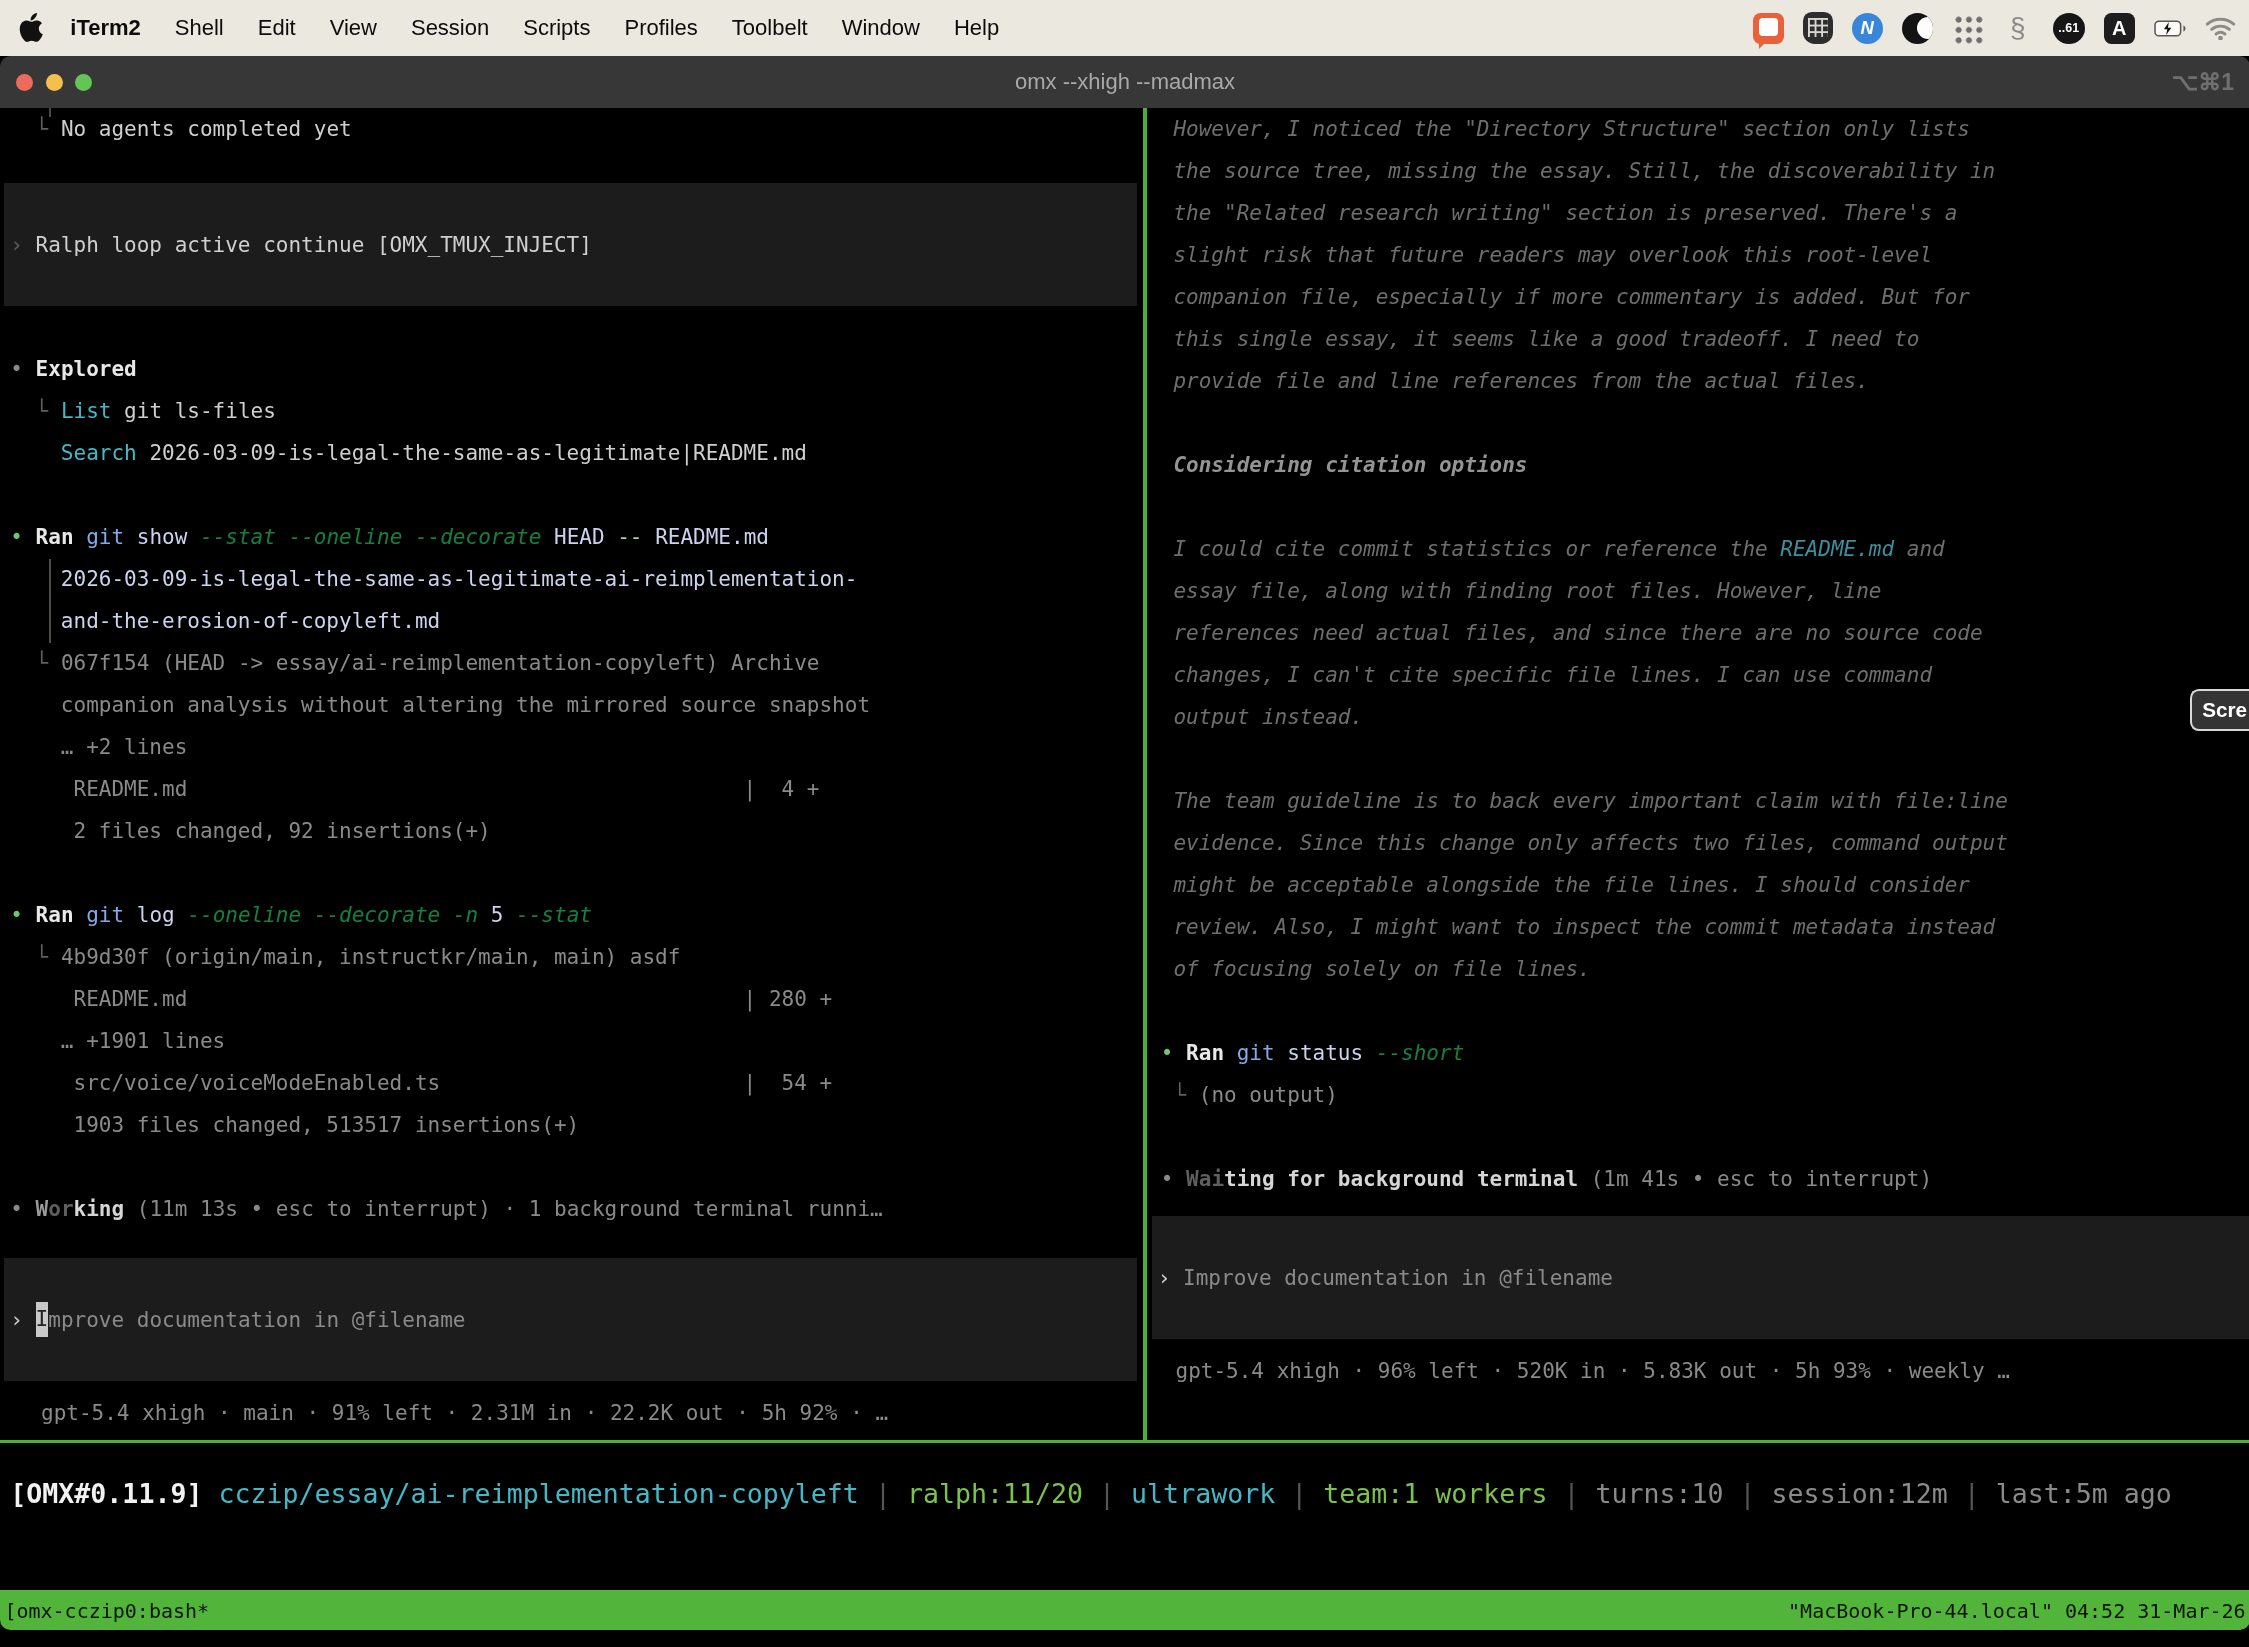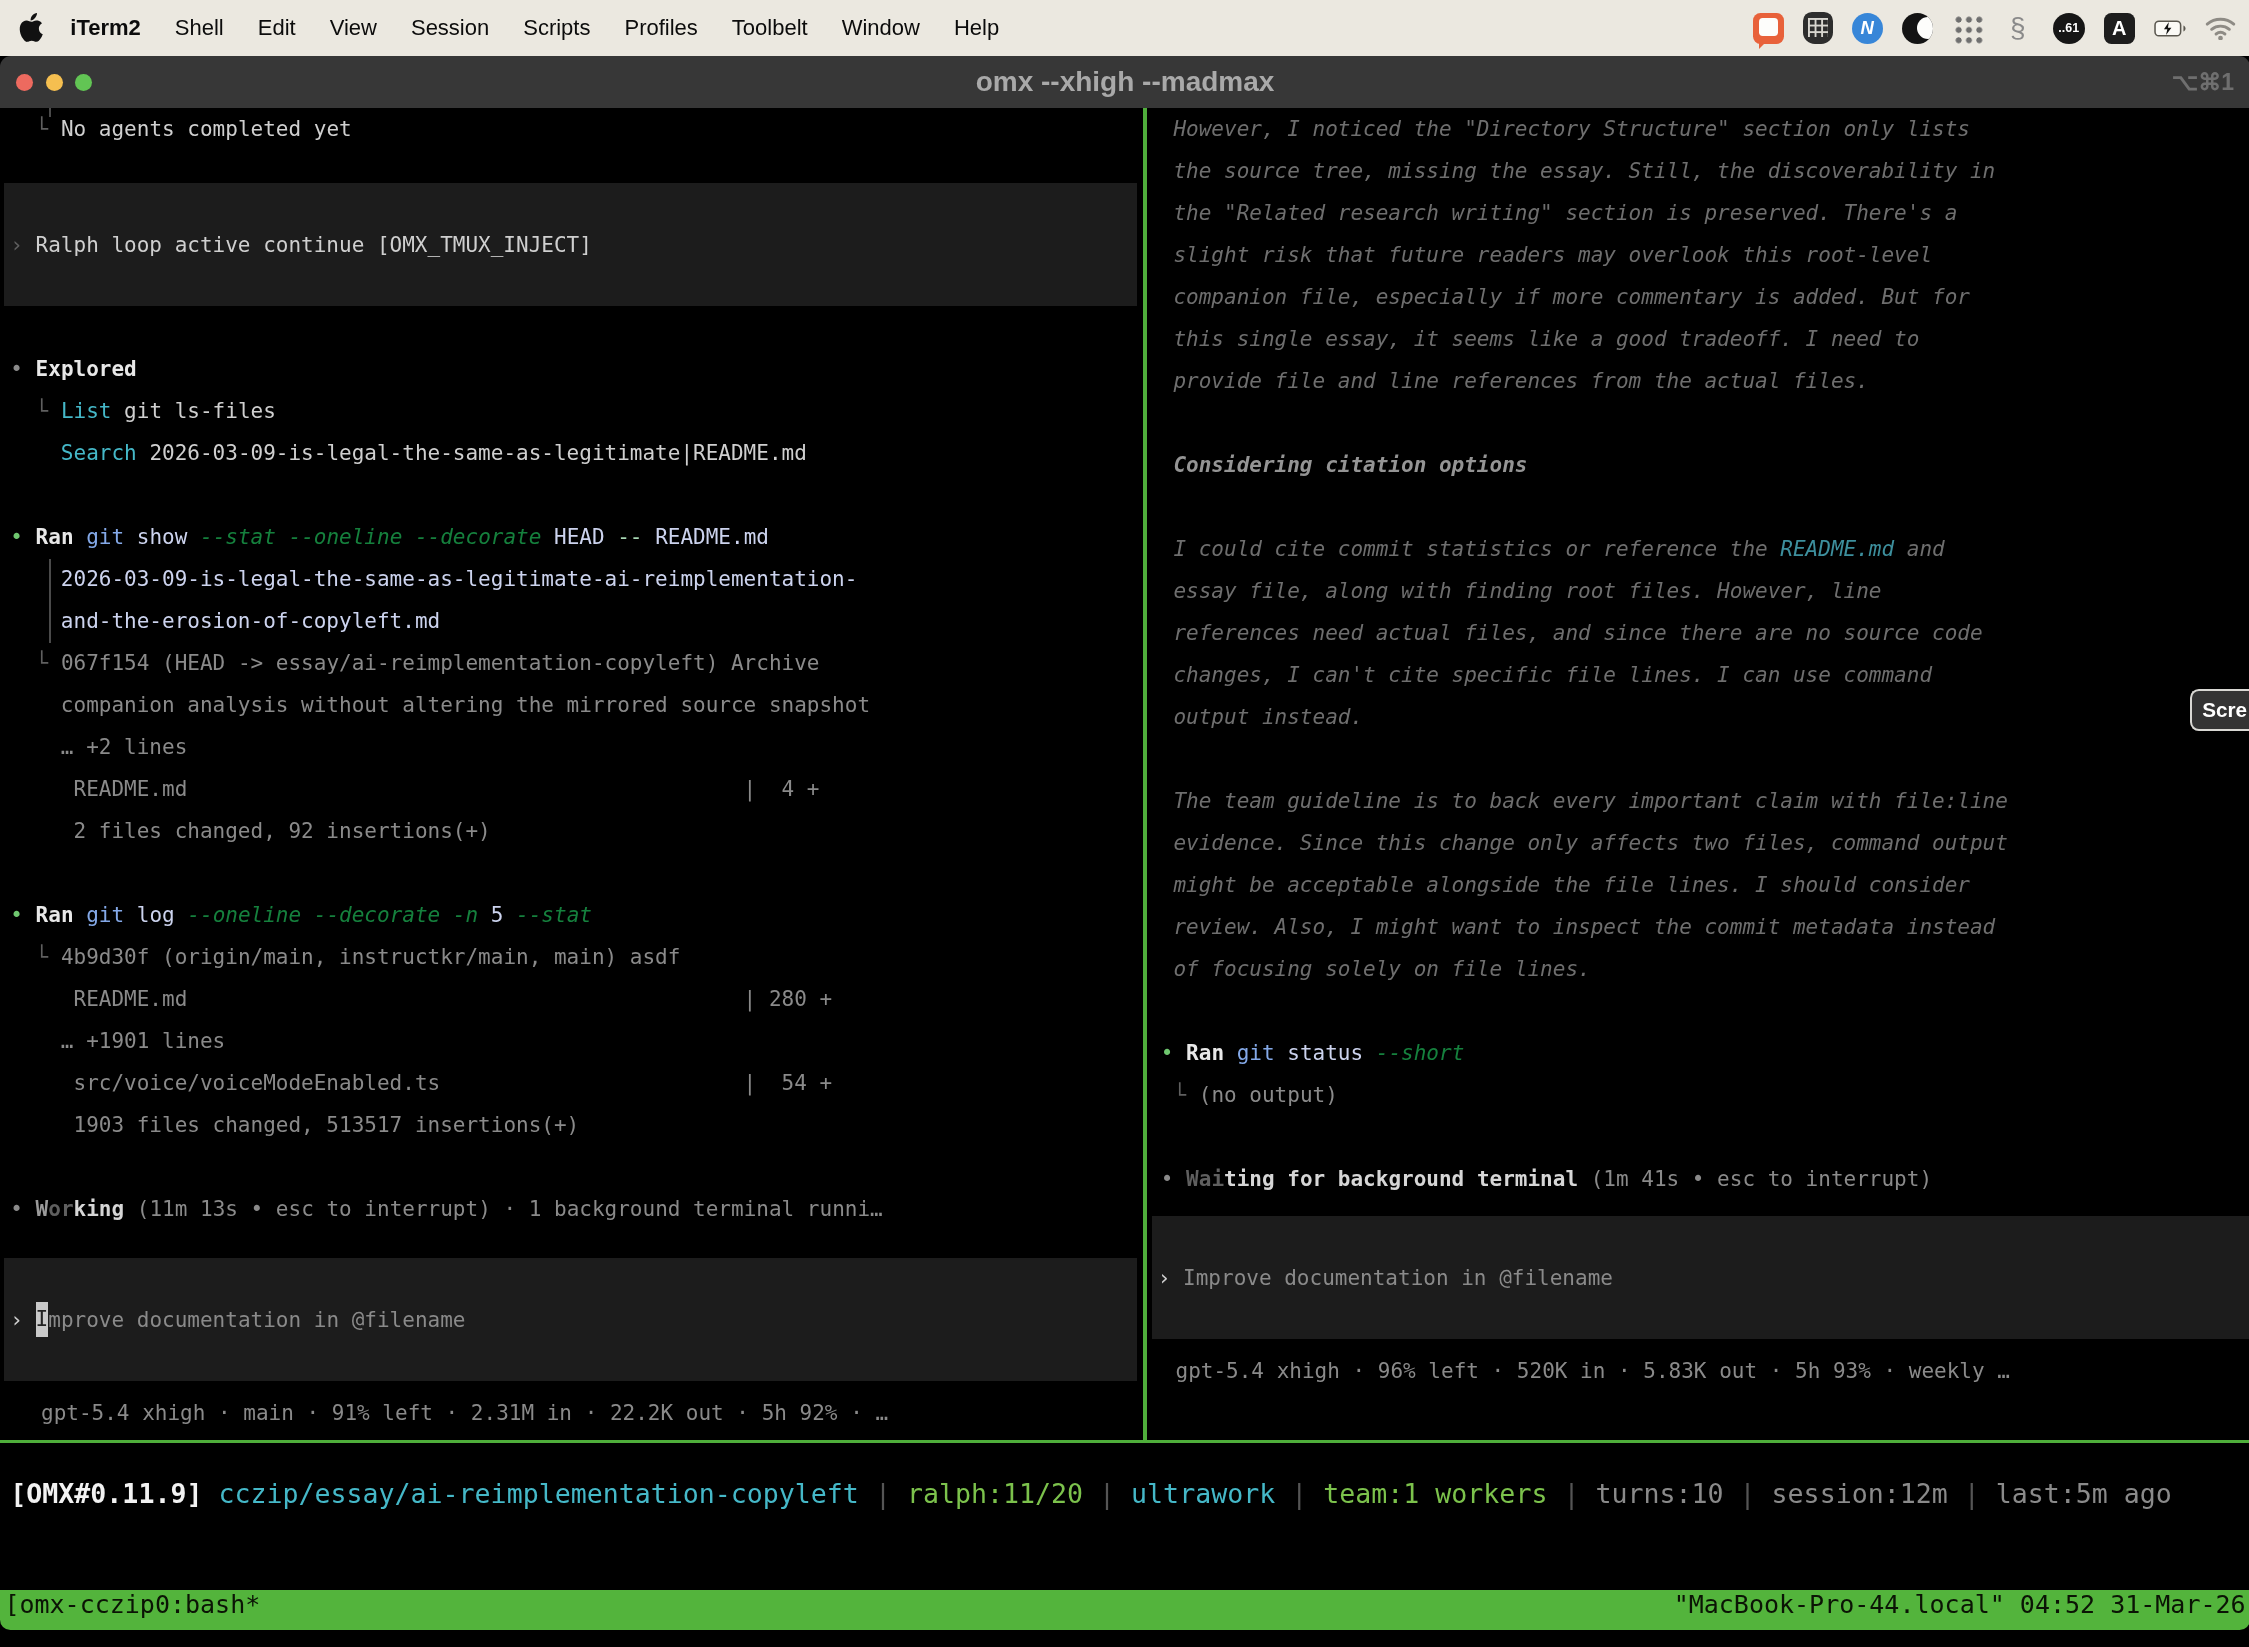--- a/index.html
+++ b/index.html
@@ -28,21 +28,21 @@
   .badge-61-icon{width:32px;height:31px;background:#161616;border-radius:50%;color:#fff;font-size:12.5px;font-weight:bold;}
   .input-source-icon{width:31px;height:31px;background:#1d1d1d;border-radius:7.4px;color:#fff;font-size:20px;font-weight:bold;}
 
   
   .window{position:relative;width:2250px;height:1574px;background:#000;border-radius:11px 11px 10.3px 10.3px;overflow:hidden;}
   .titlebar{height:52px;background:#373737;display:flex;align-items:center;padding:0 16px;box-sizing:border-box;position:relative;}
   .tl{width:17px;height:17px;border-radius:50%;margin-right:12.5px;display:inline-block;}
   .tl.red{background:#ed6a5f;}
   .tl.yel{background:#f5bf50;}
   .tl.grn{background:#62c554;}
-  .wtitle{position:absolute;left:50%;transform:translateX(-50%);color:#a9a9a9;font-weight:700;font-size:28px;}
+  .wtitle{position:absolute;left:50%;transform:translateX(-50%);color:#a9a9a9;font-weight:400;font-size:22px;}
   .wshort{margin-left:auto;color:#6f6f6f;font-weight:700;font-size:23px;}
 
   
   .panes{position:relative;height:1332px;background:#000;font-family:"DejaVu Sans Mono",monospace;font-size:21px;}
   .pane{position:absolute;top:0;height:1332px;overflow:hidden;}
   #pane-left{left:0;width:1143px;}
   #pane-right{left:1146px;width:1104px;}
   .divv{position:absolute;left:1143px;top:0;width:3.7px;height:1332px;background:#4fae3b;cursor:col-resize;}
   .divh{height:3px;background:#4fae3b;}
   .tline{height:42px;line-height:42px;white-space:pre;}
@@ -75,21 +75,21 @@
   #pane-left .input{margin:28px 5.9px 0 4.4px;}
   #pane-right .input{margin:16px 0 0 5.9px;}
   .cursor{display:inline-block;background:#c9c9c9;color:#222;line-height:35px;}
   .statusline{margin-top:11px;height:42px;line-height:42px;color:#8a8a8a;white-space:pre;padding-left:41px;}
   .rstat{padding-left:29.5px;}
   .vconn{position:absolute;left:49px;width:2.2px;background:#4a4a4a;}
 
   
   .omxzone{height:147px;padding-top:29.5px;box-sizing:border-box;background:#000;}
   .omxline{padding-left:10.3px;font-family:"DejaVu Sans Mono",monospace;font-size:26.6px;white-space:pre;line-height:42px;}
-  .tmuxbar{height:41px;background:#53b43c;color:#0b1405;font-family:"DejaVu Sans Mono",monospace;font-size:25px;display:flex;justify-content:space-between;align-items:flex-start;padding:0 4.4px;white-space:pre;}
+  .tmuxbar{height:41px;background:#53b43c;color:#0b1405;font-family:"DejaVu Sans Mono",monospace;font-size:20px;display:flex;justify-content:space-between;align-items:center;padding:0 4.4px;white-space:pre;}
 
   .screenbadge{position:absolute;right:0;top:633px;height:38px;background:#343434;border:2.2px solid #d9d8d4;border-right:none;border-radius:8.9px 0 0 8.9px;color:#fff;font-weight:bold;font-size:20.7px;display:flex;align-items:center;padding:0 3px 0 10.3px;}
 </style>
 </head>
 <body>
 
 <div class="menubar">
   <span class="apple" id="apple-slot">
       <svg width="25" height="29.5" viewBox="0 0 17 20">
         <path fill="#111" d="M11.7 3.2c.8-1 1.4-2.3 1.2-3.2-1.1.1-2.4.8-3.2 1.7C9 2.6 8.4 3.9 8.6 5.1c1.2 0 2.3-.9 3.1-1.9zm2.5 7.5c0-2.4 2-3.6 2.1-3.7-1.1-1.7-2.9-1.9-3.5-1.9-1.5-.2-2.9.9-3.7.9-.8 0-2-.9-3.2-.9C4.3 5.2 2.8 6 2 7.4c-1.7 3-.4 7.4 1.2 9.8.8 1.2 1.8 2.5 3 2.4 1.2 0 1.7-.8 3.1-.8s1.9.8 3.2.8c1.3 0 2.2-1.2 3-2.4.9-1.4 1.3-2.7 1.3-2.8-.1 0-2.6-1-2.6-3.7z"></path>

